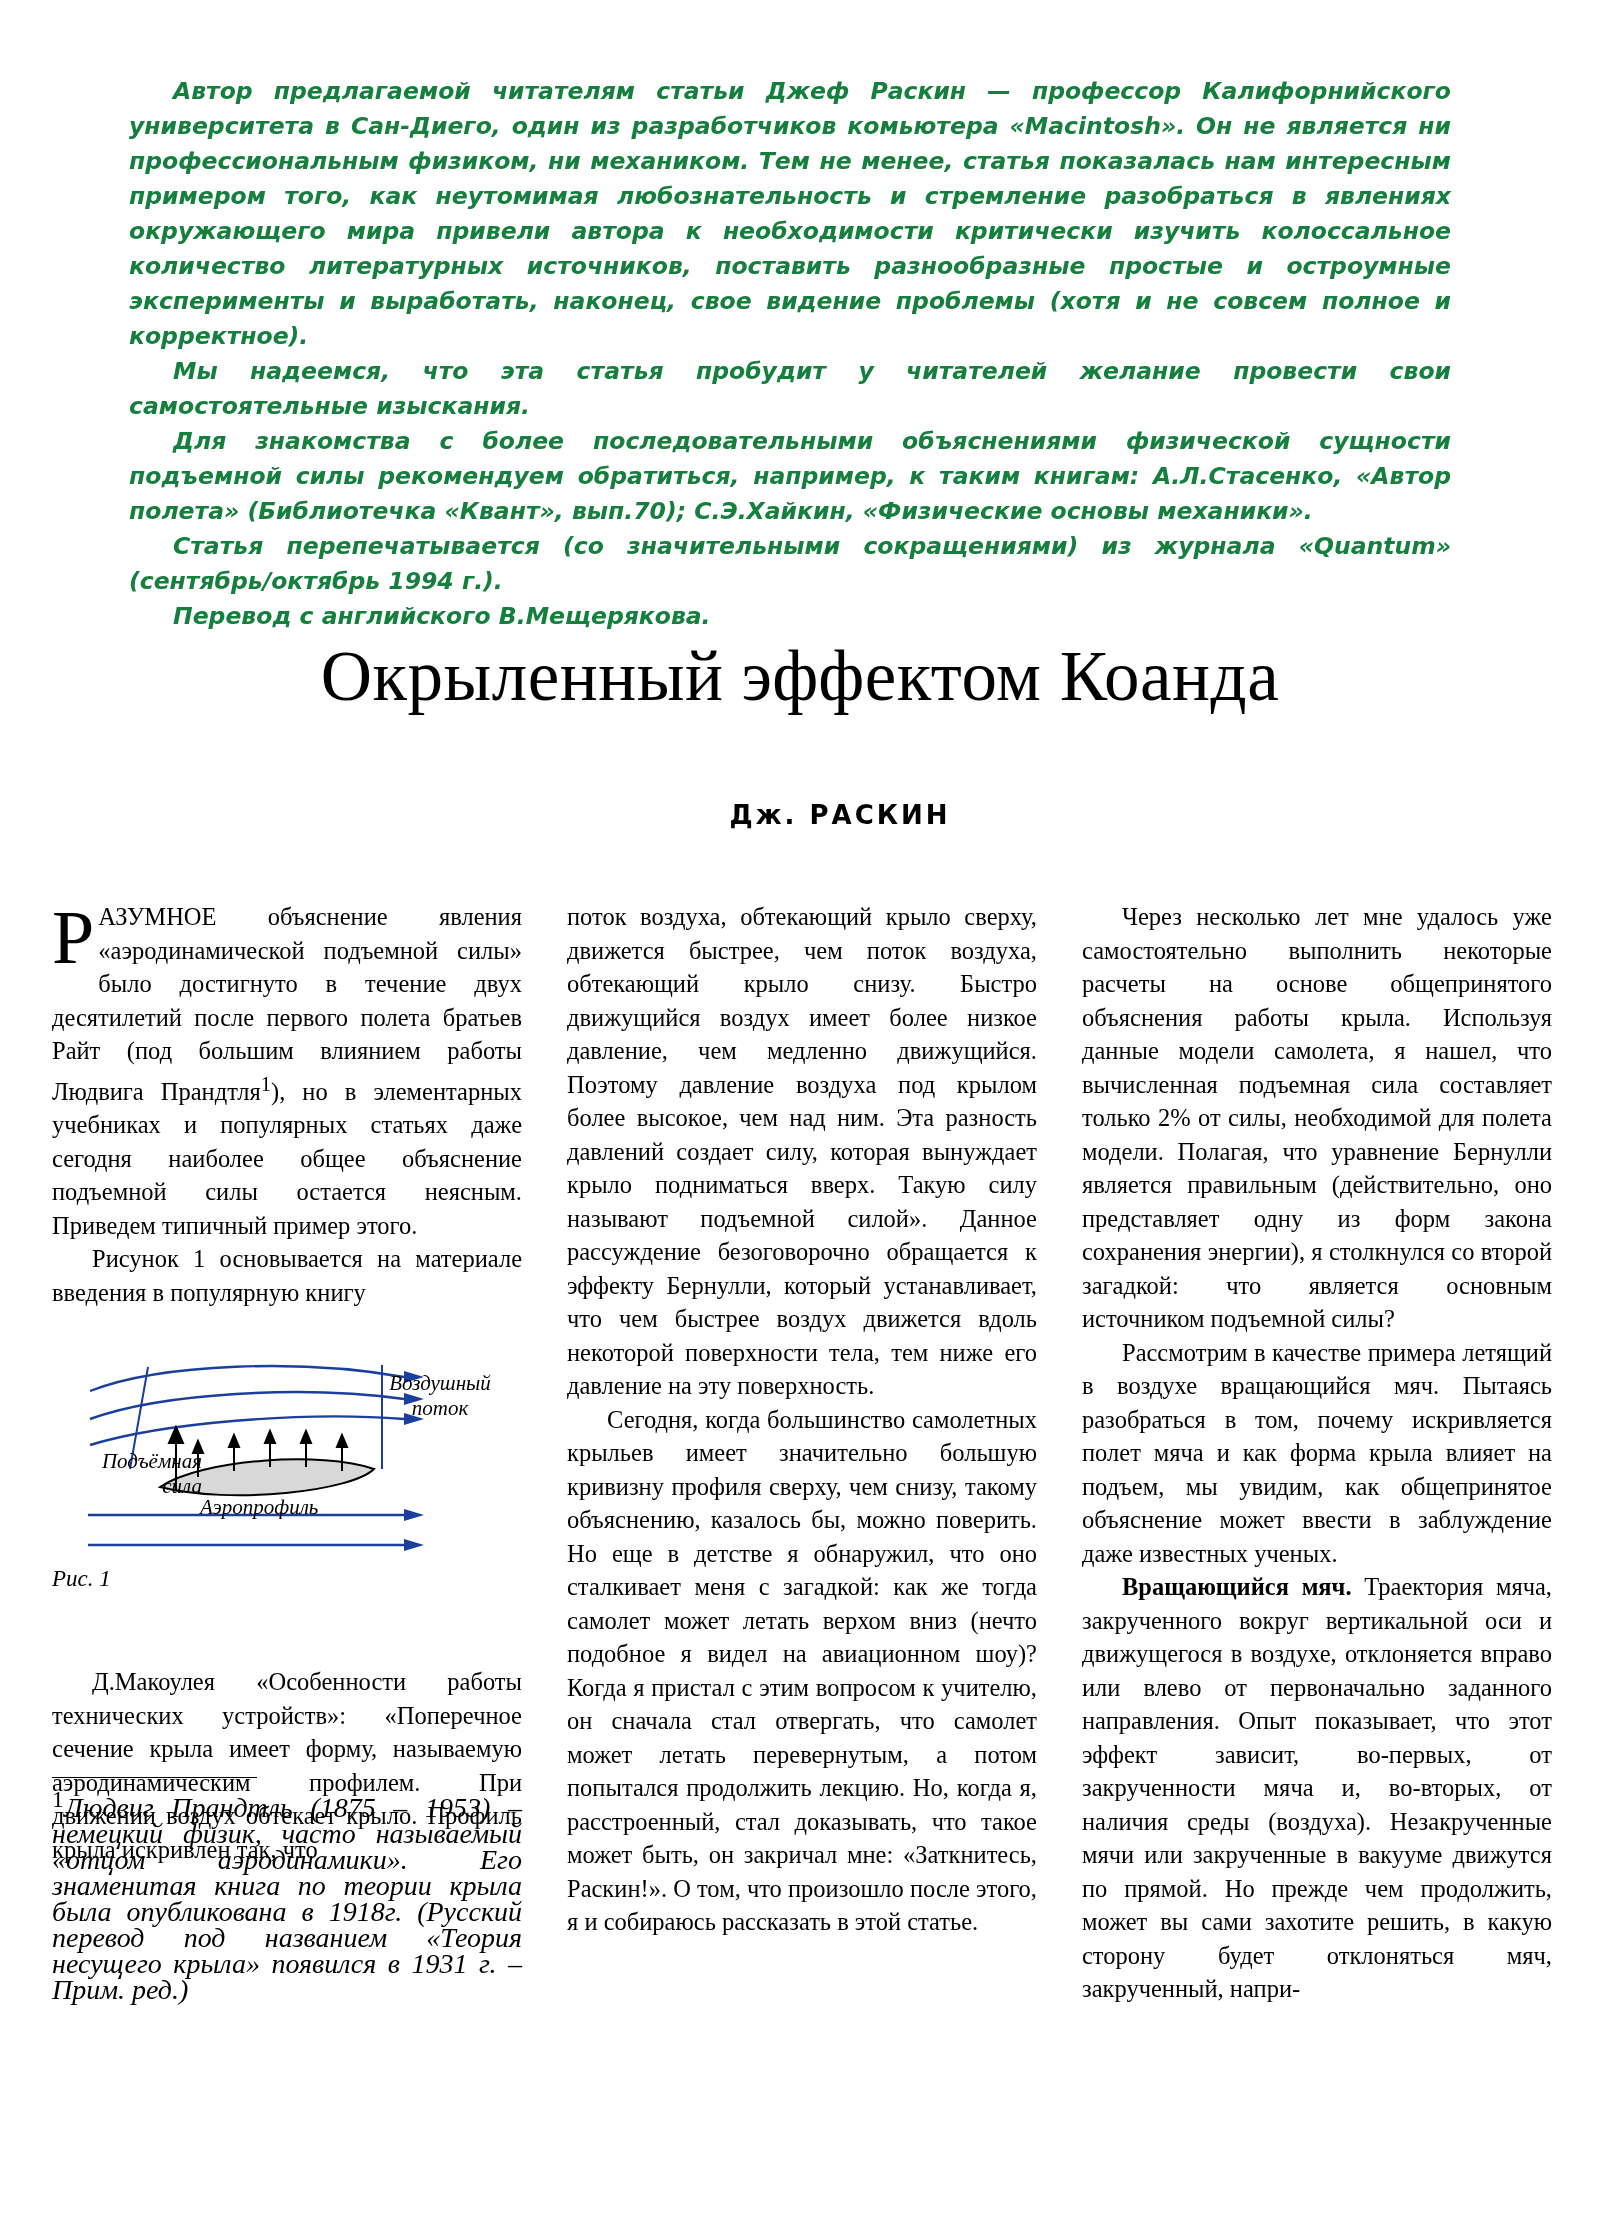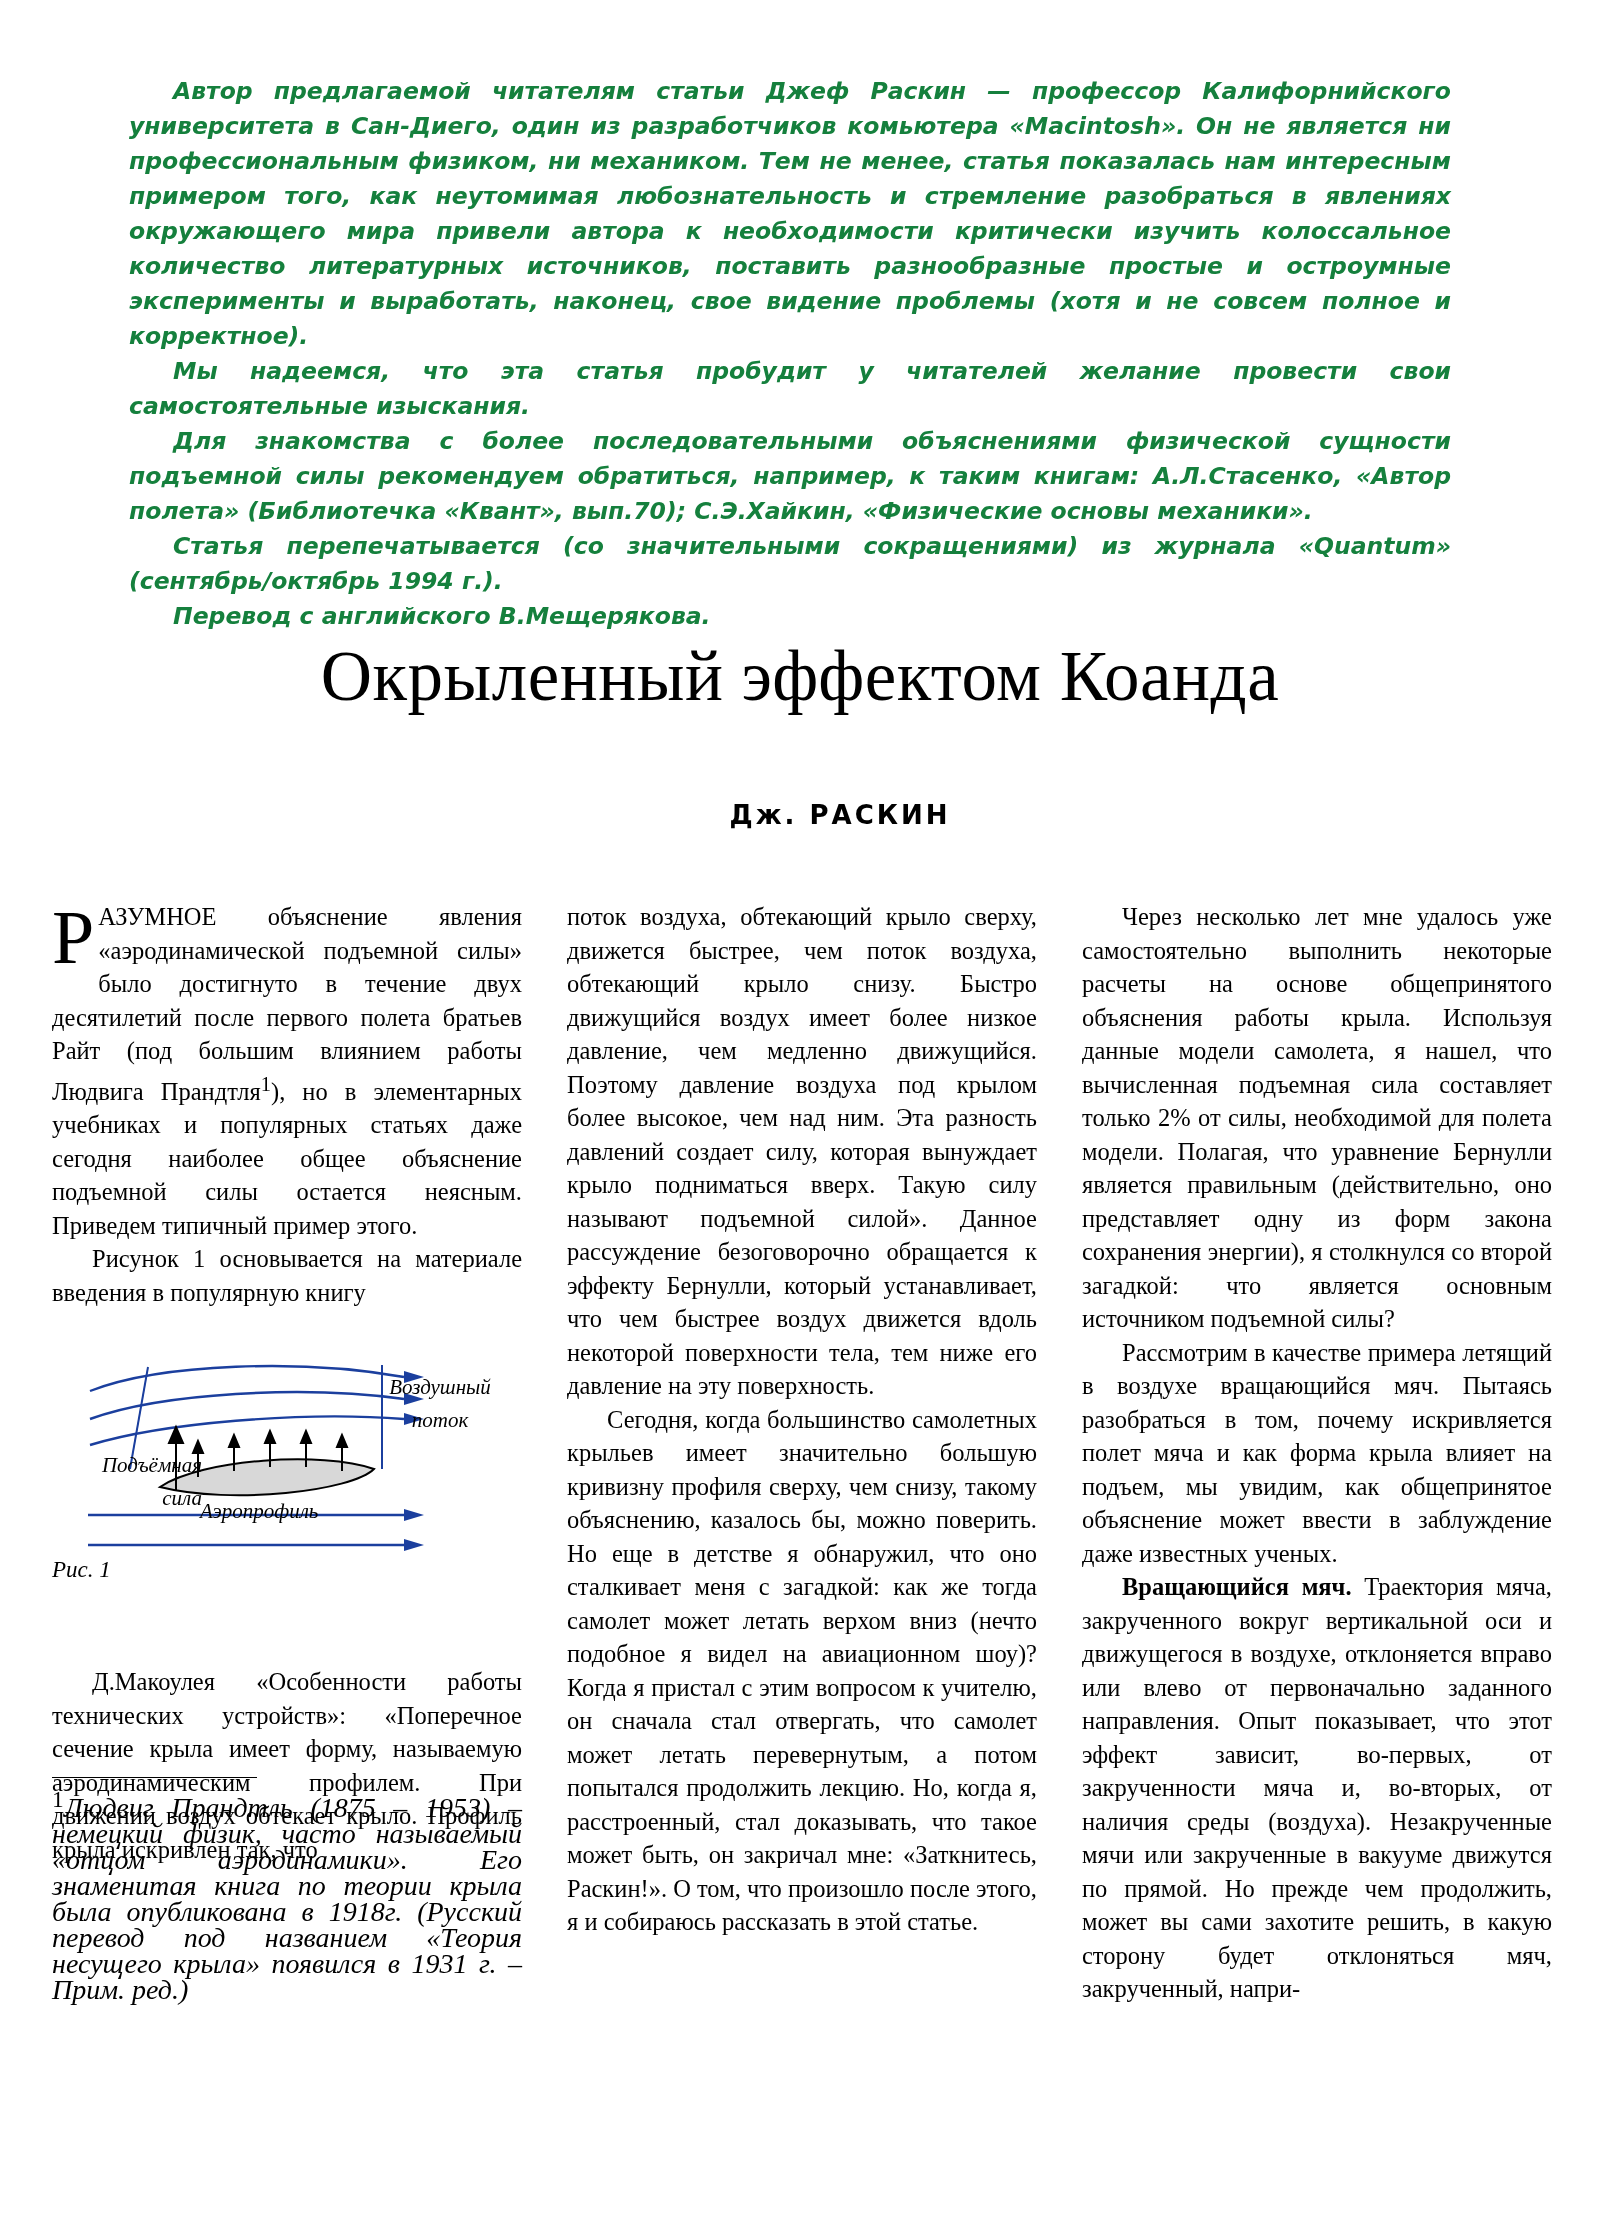--- a/index.html
+++ b/index.html
@@ -114,28 +114,28 @@
   .figure {
     position: relative;
     width: 470px;
     height: 300px;
     margin-top: 10px;
   }
   .figcaption {
     font-family: "Liberation Serif", serif;
     font-style: italic;
     font-size: 23px;
-    margin-top: 2px;
+    margin-top: 11px;
   }
   .fig-label {
     position: absolute;
     font-family: "Liberation Serif", serif;
     font-style: italic;
     font-size: 21px;
-    line-height: 33px;
+    line-height: 25px;
     color: #000;
   }
 
   
   .footnote {
     position: absolute;
     left: 52px;
     top: 1777px;
     width: 470px;
     font-family: Liberation Serif, serif;

